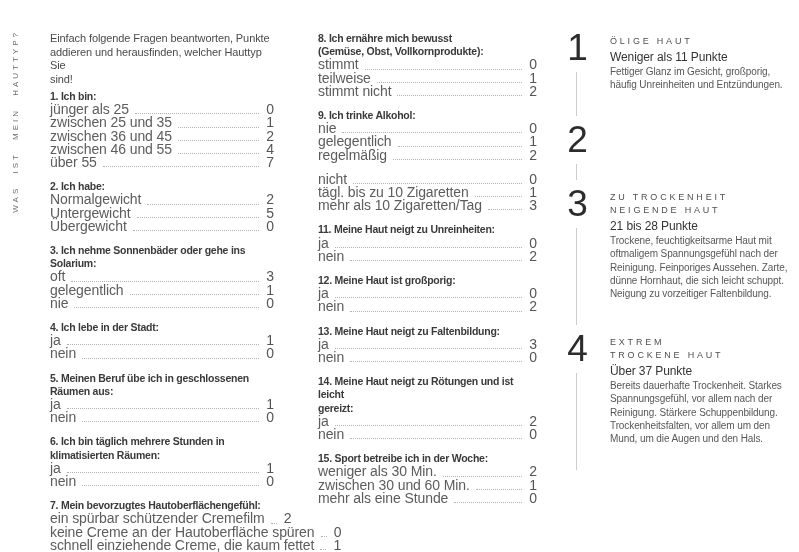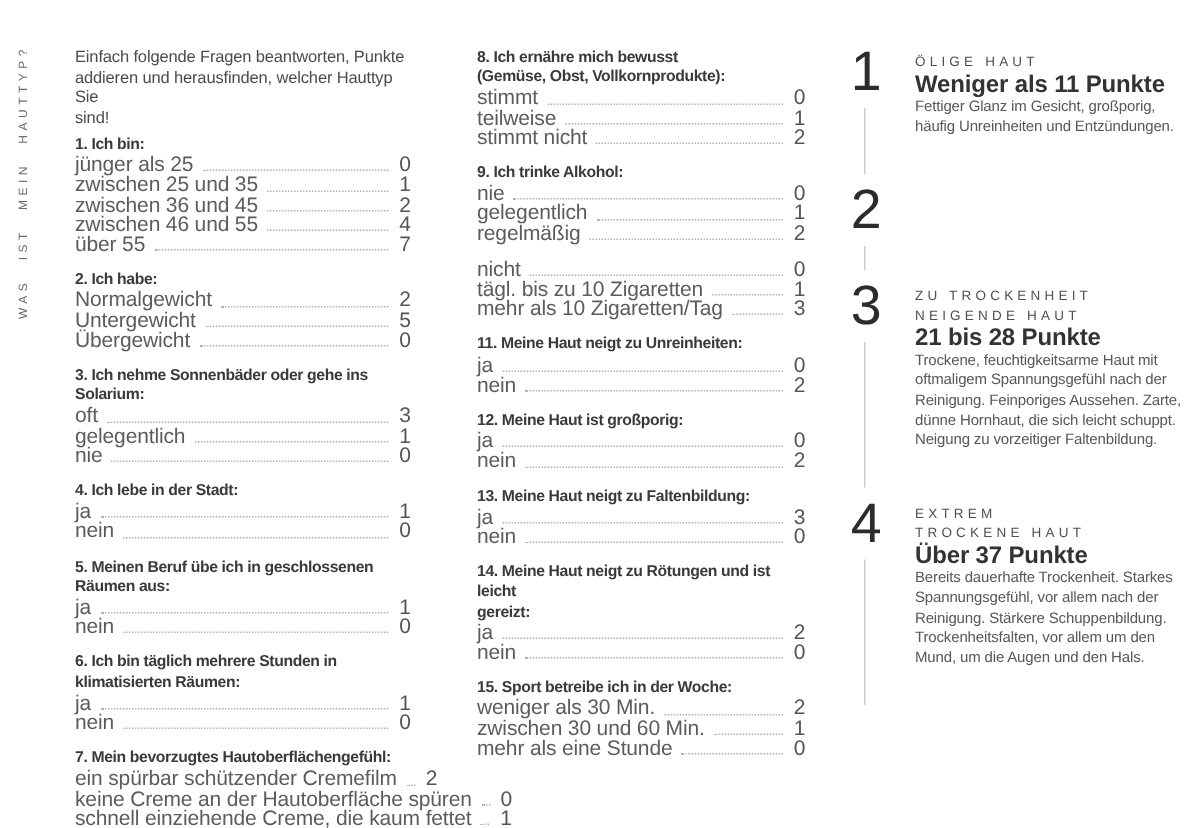--- a/index.html
+++ b/index.html
@@ -40,21 +40,21 @@
   .r-rail { position:relative; }
   .r-num {
     width:32px; text-align:center; font-size:37px; line-height:32px;
     font-weight:400; color:#2c2c2c; letter-spacing:-1px;
   }
   .r-line { position:absolute; left:15px; top:40px; bottom:-24px; width:1px; background:#cdcdcd; }
   .r-heading {
     font-size:9px; letter-spacing:2.8px; color:#4f4f4f; line-height:13px;
     white-space:pre-line; font-weight:400; margin-top:3px;
   }
-  .r-points { font-size:16px; font-weight:bold; color:#333; line-height:14px; margin-top:2px; letter-spacing:-0.1px; }
+  .r-points { font-size:12px; font-weight:normal; color:#333; line-height:14px; margin-top:2px; letter-spacing:-0.1px; }
   .r-desc { font-size:10px; color:#575757; line-height:13.4px; letter-spacing:-0.1px; margin-top:1px; }
 </style>
 </head>
 <body>
 
 <div class="page">
   <div class="vertical-title">WAS IST MEIN HAUTTYP?</div>
 
   <div class="col col-left">
     <p class="intro">Einfach folgende Fragen beantworten, Punkte

